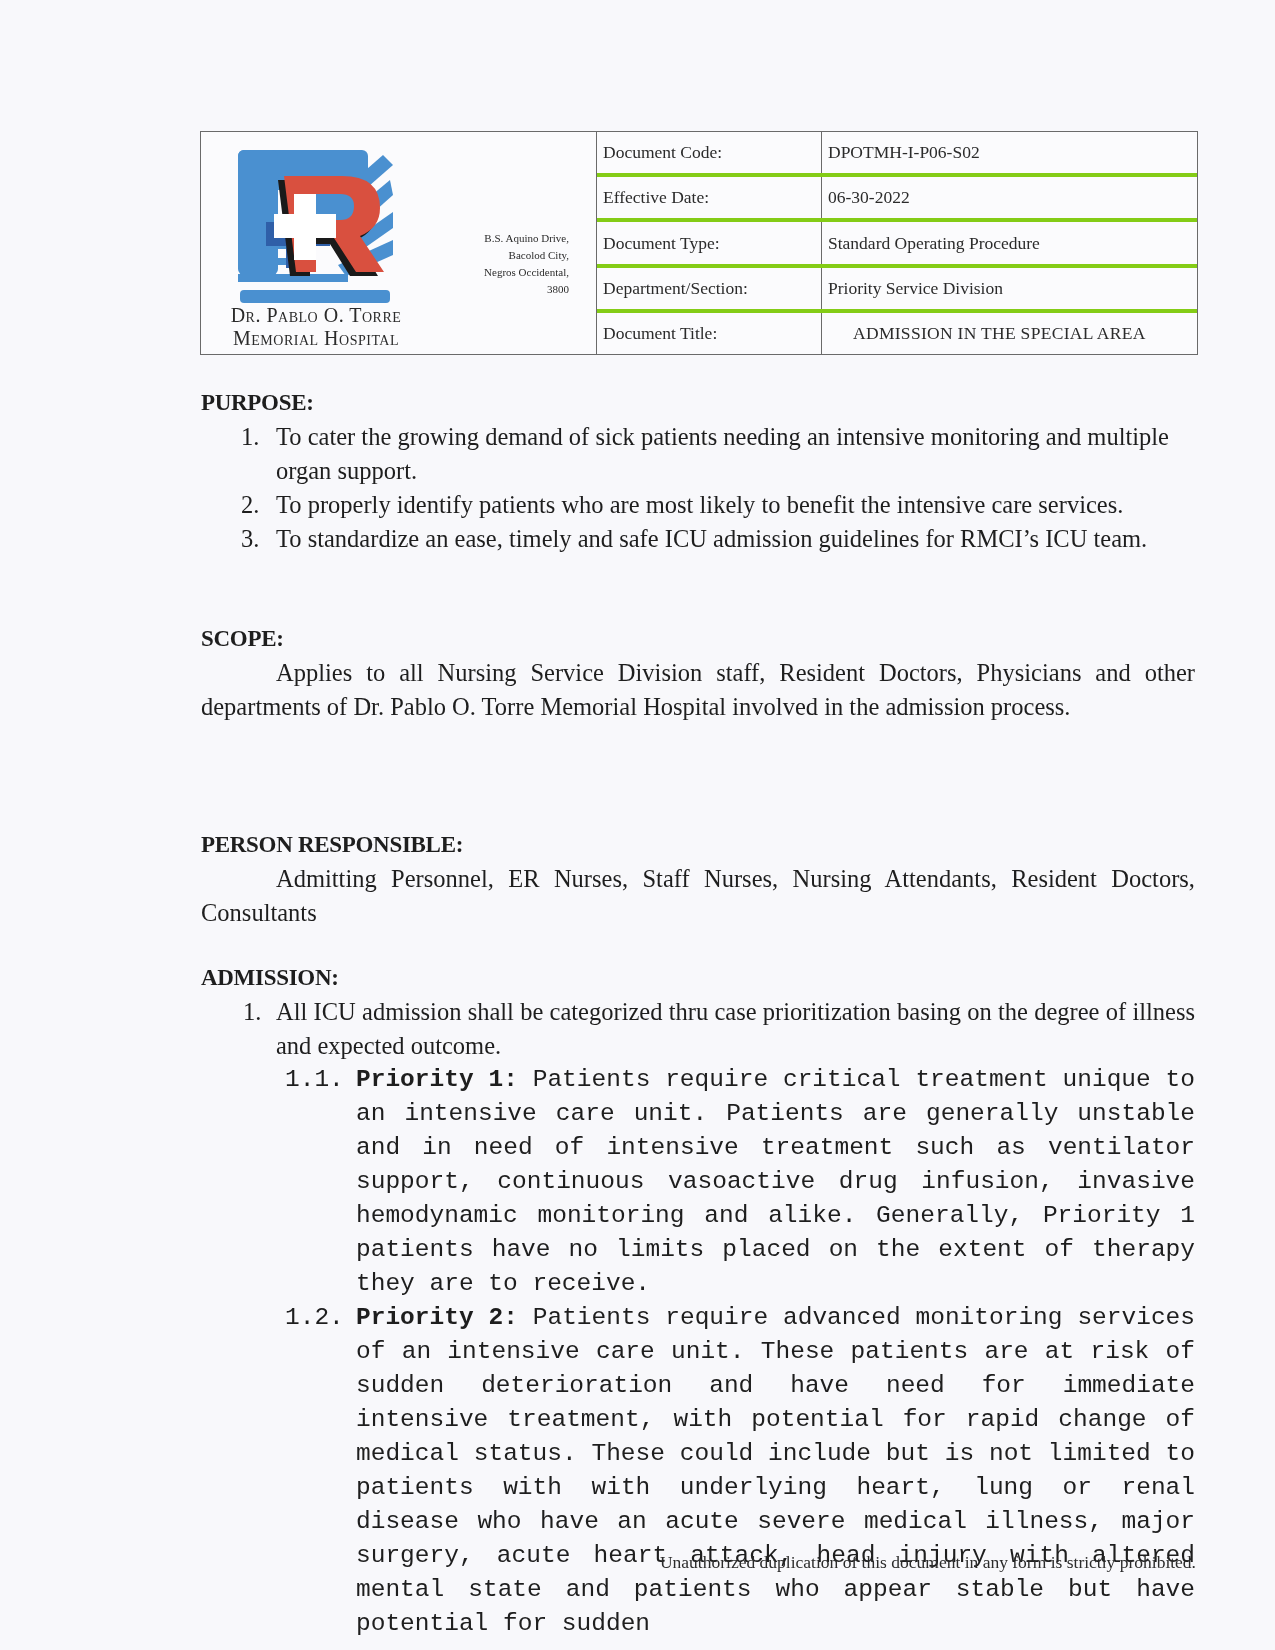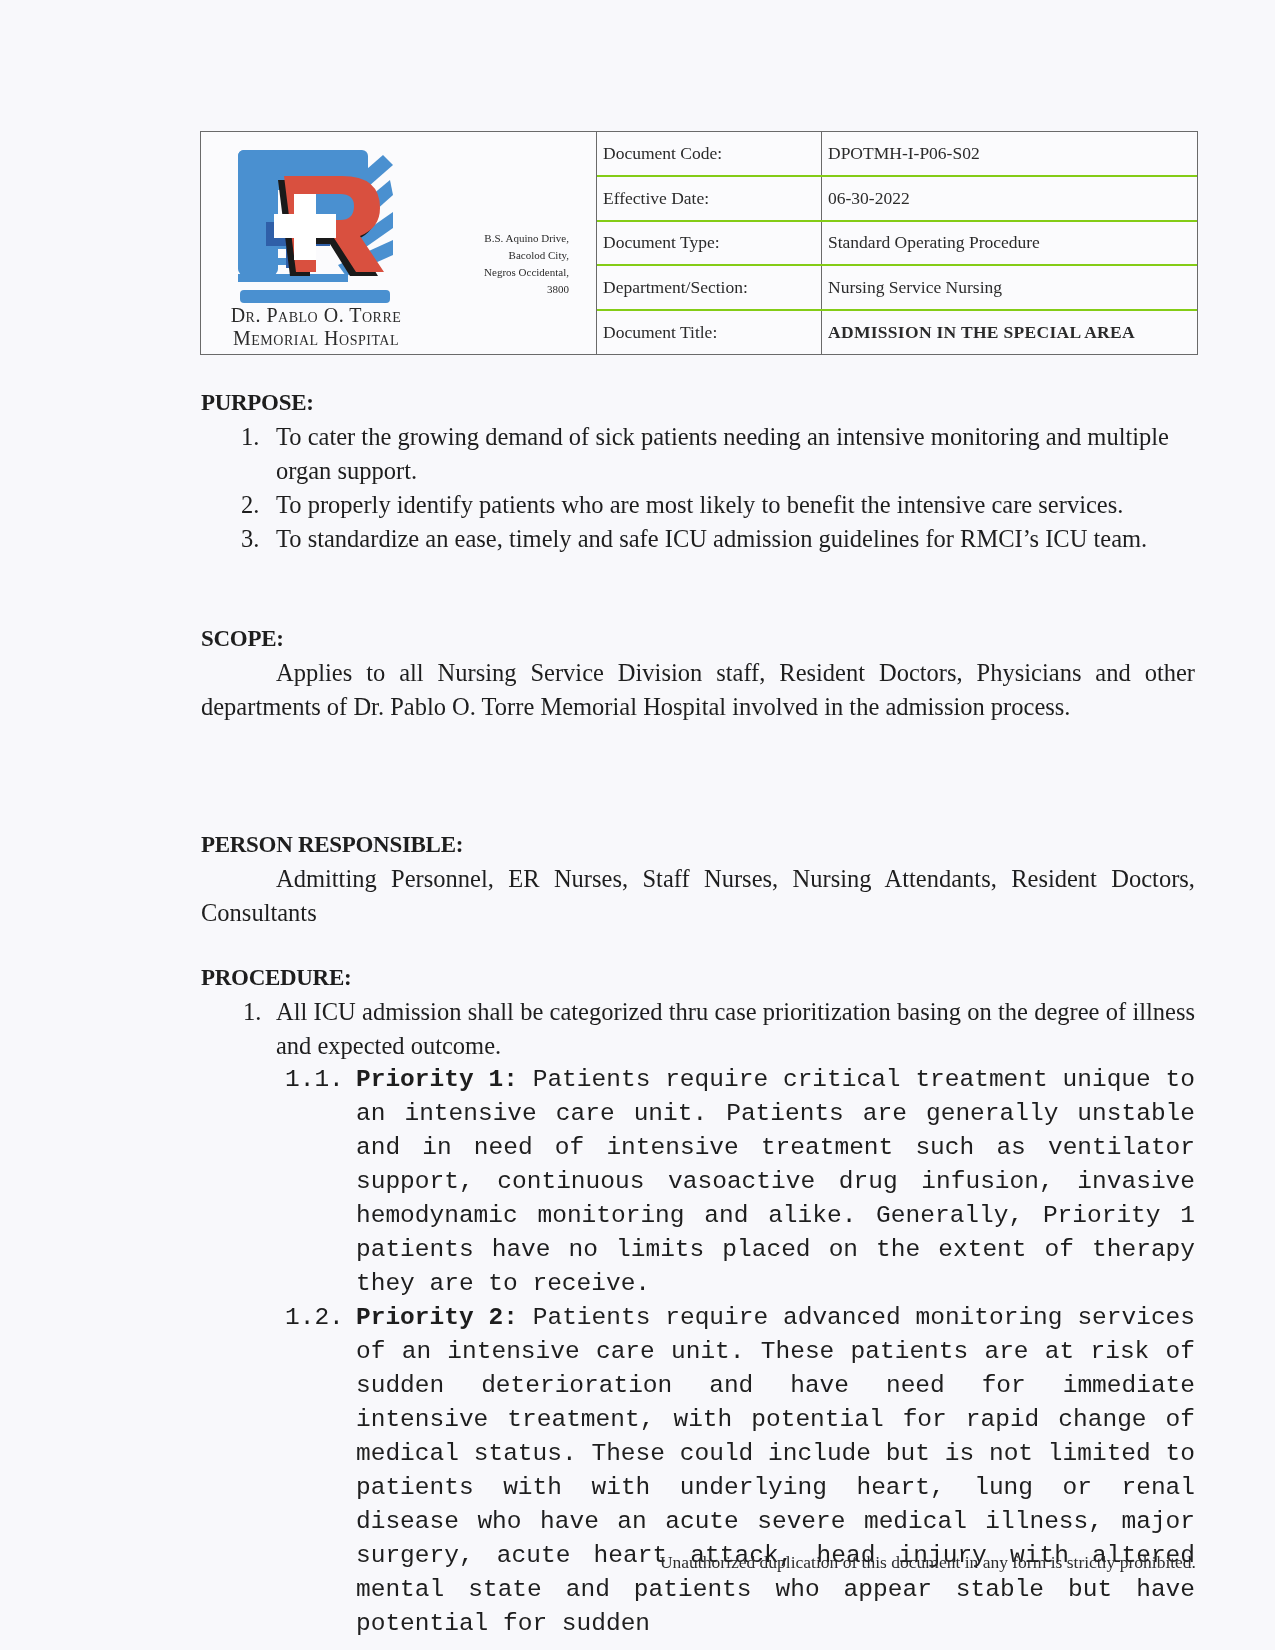--- a/index.html
+++ b/index.html
@@ -72,21 +72,21 @@
       color: #2b2b2b;
     }
     .info-grid {
       flex: 1;
       display: flex;
       flex-direction: column;
     }
     .info-row {
       flex: 1;
       display: flex;
-      border-bottom: 2px solid #84cc16;
+      border-bottom: 4px solid #84cc16;
     }
     .info-row:last-child {
       border-bottom: none;
     }
     .info-label {
       width: 225px;
       border-right: 1px solid #6a6a6a;
       padding-left: 6px;
       display: flex;
       align-items: center;
@@ -96,22 +96,23 @@
     }
     .info-value {
       flex: 1;
       padding-left: 6px;
       display: flex;
       align-items: center;
       font-size: 17.5px;
       color: #2b2b2b;
     }
     .info-value.bold {
-      font-weight: bold;
+      font-weight: normal;
       letter-spacing: 0.3px;
+      margin-left: 25px;
     }
 
     
     .section {
       position: absolute;
       left: 201px;
       width: 994px;
       font-size: 24.5px;
       line-height: 34px;
       color: #1e1e1e;
@@ -225,21 +226,21 @@
       <div class="info-row">
         <div class="info-label">Effective Date:</div>
         <div class="info-value">06-30-2022</div>
       </div>
       <div class="info-row">
         <div class="info-label">Document Type:</div>
         <div class="info-value">Standard Operating Procedure</div>
       </div>
       <div class="info-row">
         <div class="info-label">Department/Section:</div>
-        <div class="info-value">Nursing Service Nursing</div>
+        <div class="info-value">Priority Service Division</div>
       </div>
       <div class="info-row">
         <div class="info-label">Document Title:</div>
         <div class="info-value bold">ADMISSION IN THE SPECIAL AREA</div>
       </div>
     </div>
   </div>
 
   <div class="section" style="top:386px;">
     <span class="section-heading">PURPOSE:</span>
@@ -261,21 +262,21 @@
     <span class="section-heading">SCOPE:</span>
     <div class="indent-para">Applies to all Nursing Service Division staff, Resident Doctors, Physicians and other departments of Dr. Pablo O. Torre Memorial Hospital involved in the admission process.</div>
   </div>
 
   <div class="section" style="top:828px;">
     <span class="section-heading">PERSON RESPONSIBLE:</span>
     <div class="indent-para">Admitting Personnel, ER Nurses, Staff Nurses, Nursing Attendants, Resident Doctors, Consultants</div>
   </div>
 
   <div class="section" style="top:961px;">
-    <span class="section-heading">PROCEDURE:</span>
+    <span class="section-heading">ADMISSION:</span>
     <div class="proc-item">
       <span class="num">1.</span>
       <span>All ICU admission shall be categorized thru case prioritization basing on the degree of illness and expected outcome.</span>
     </div>
     <div class="sub-item">
       <span class="num">1.1.</span>
       <b>Priority 1:</b><span> Patients require critical treatment unique to an intensive care unit. Patients are generally unstable and in need of intensive treatment such as ventilator support, continuous vasoactive drug infusion, invasive hemodynamic monitoring and alike. Generally, Priority 1 patients have no limits placed on the extent of therapy they are to receive.</span>
     </div>
     <div class="sub-item">
       <span class="num">1.2.</span>

